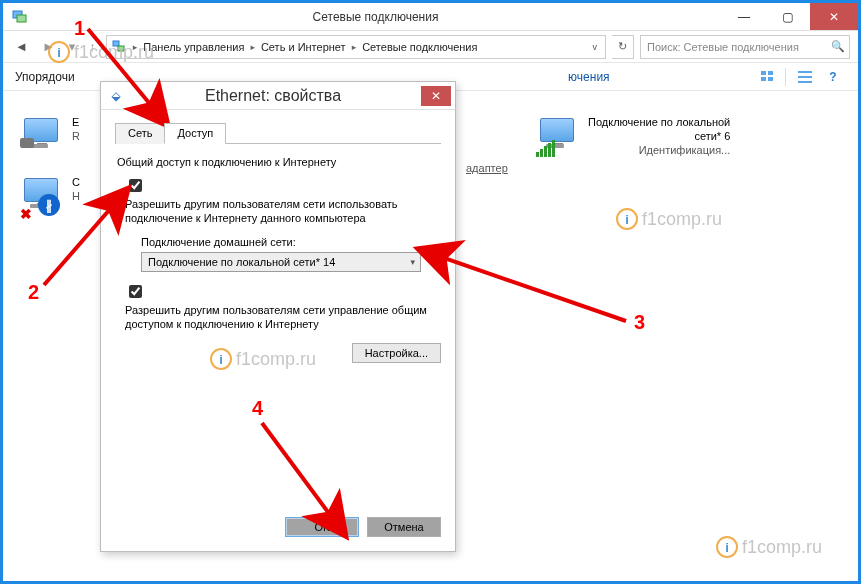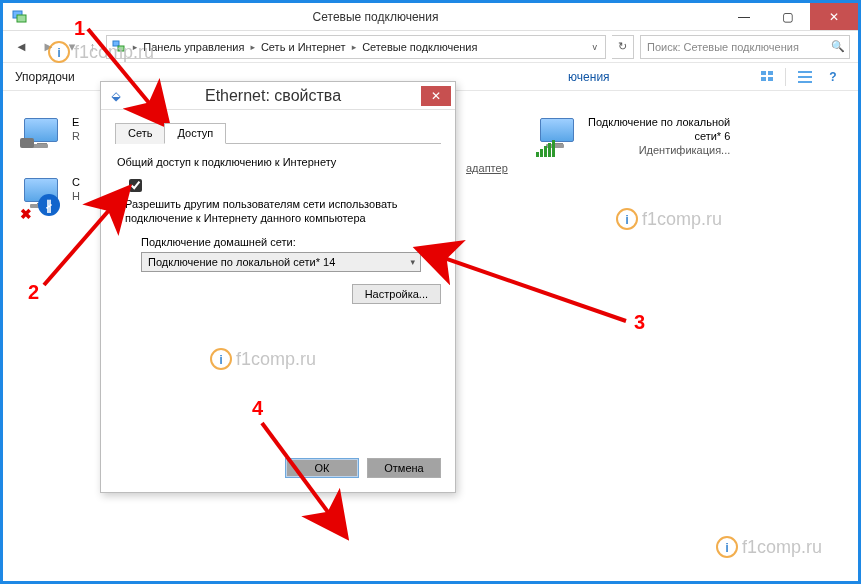--- a/index.html
+++ b/index.html
@@ -223,20 +223,24 @@
       <label class="chk-row">
         <input type="checkbox" class="chk" checked="" style="">
         <span class="chk-text">Разрешить другим пользователям сети использовать подключение к Интернету данного компьютера</span>
       </label>
 
       <div class="sublabel">Подключение домашней сети:</div>
       <div class="dd">
         <span>Подключение по локальной сети* 14</span>
       </div>
 
+      <label class="chk-row" style="margin-top:12px;">
+        <input type="checkbox" class="chk" checked="" style="">
+        <span class="chk-text">Разрешить другим пользователям сети управление общим доступом к подключению к Интернету</span>
+      </label>
 
       <button class="settings-btn">Настройка...</button>
 
       <div class="btn-row">
         <div class="dlg-btn primary">ОК</div>
         <div class="dlg-btn">Отмена</div>
       </div>
     </div>
   </div>
 

